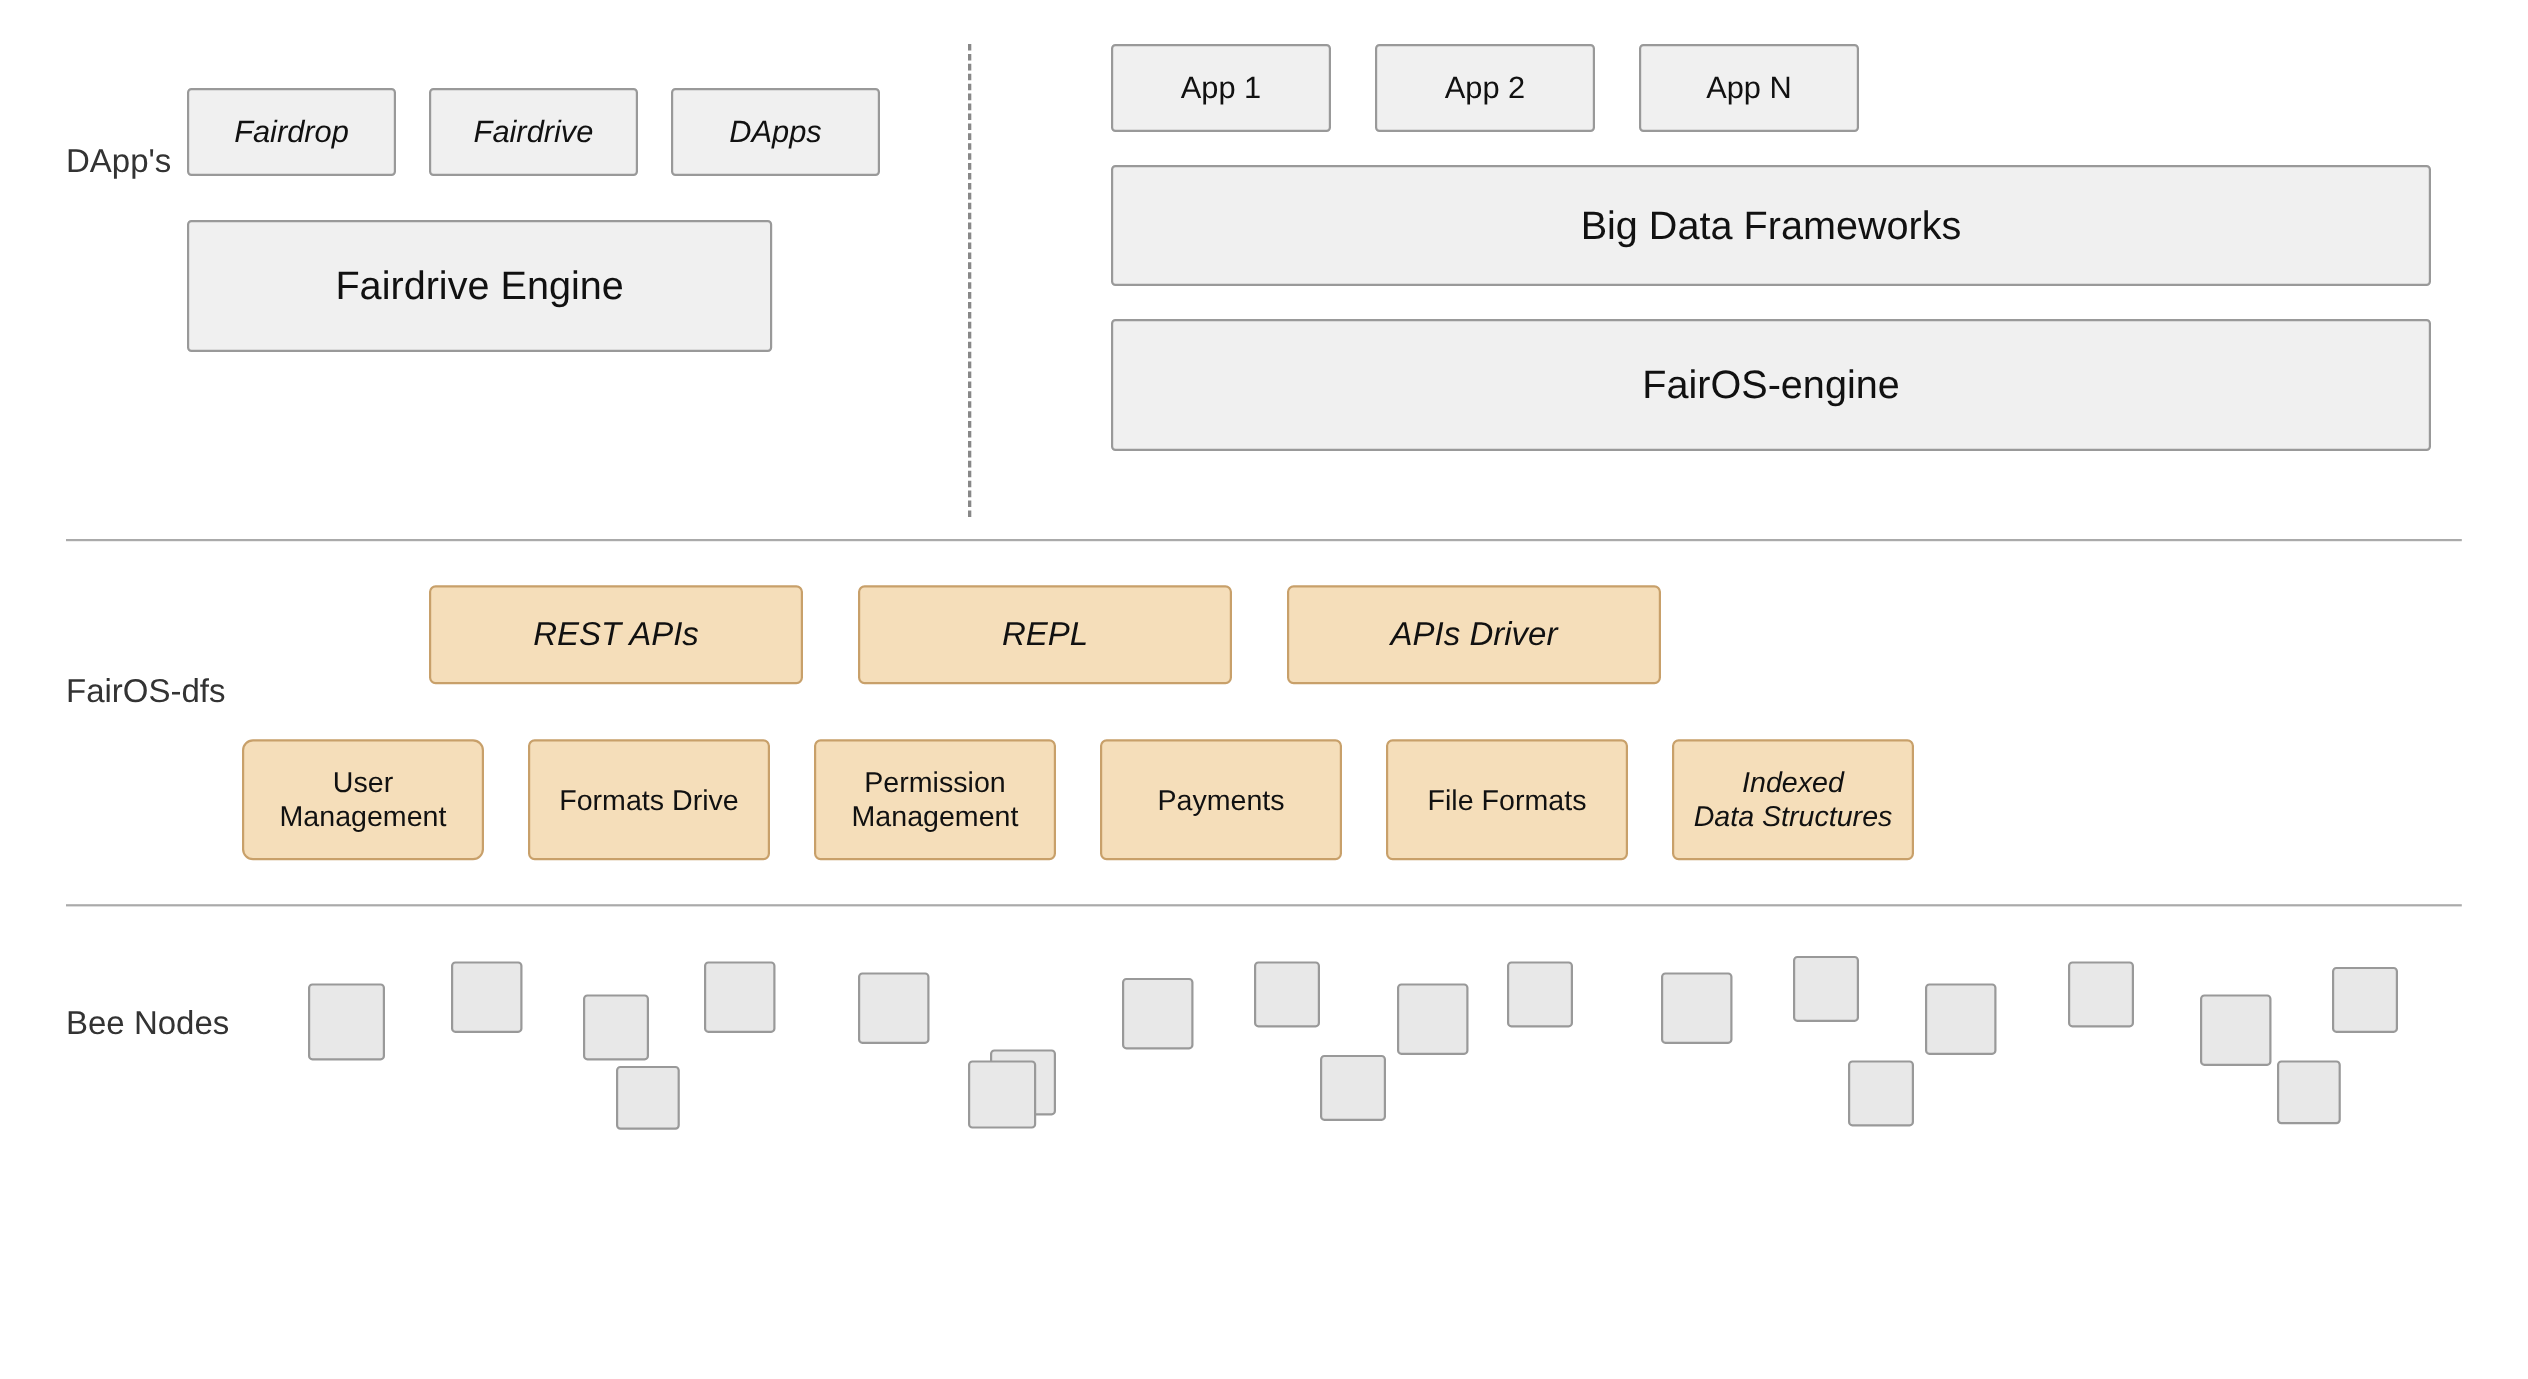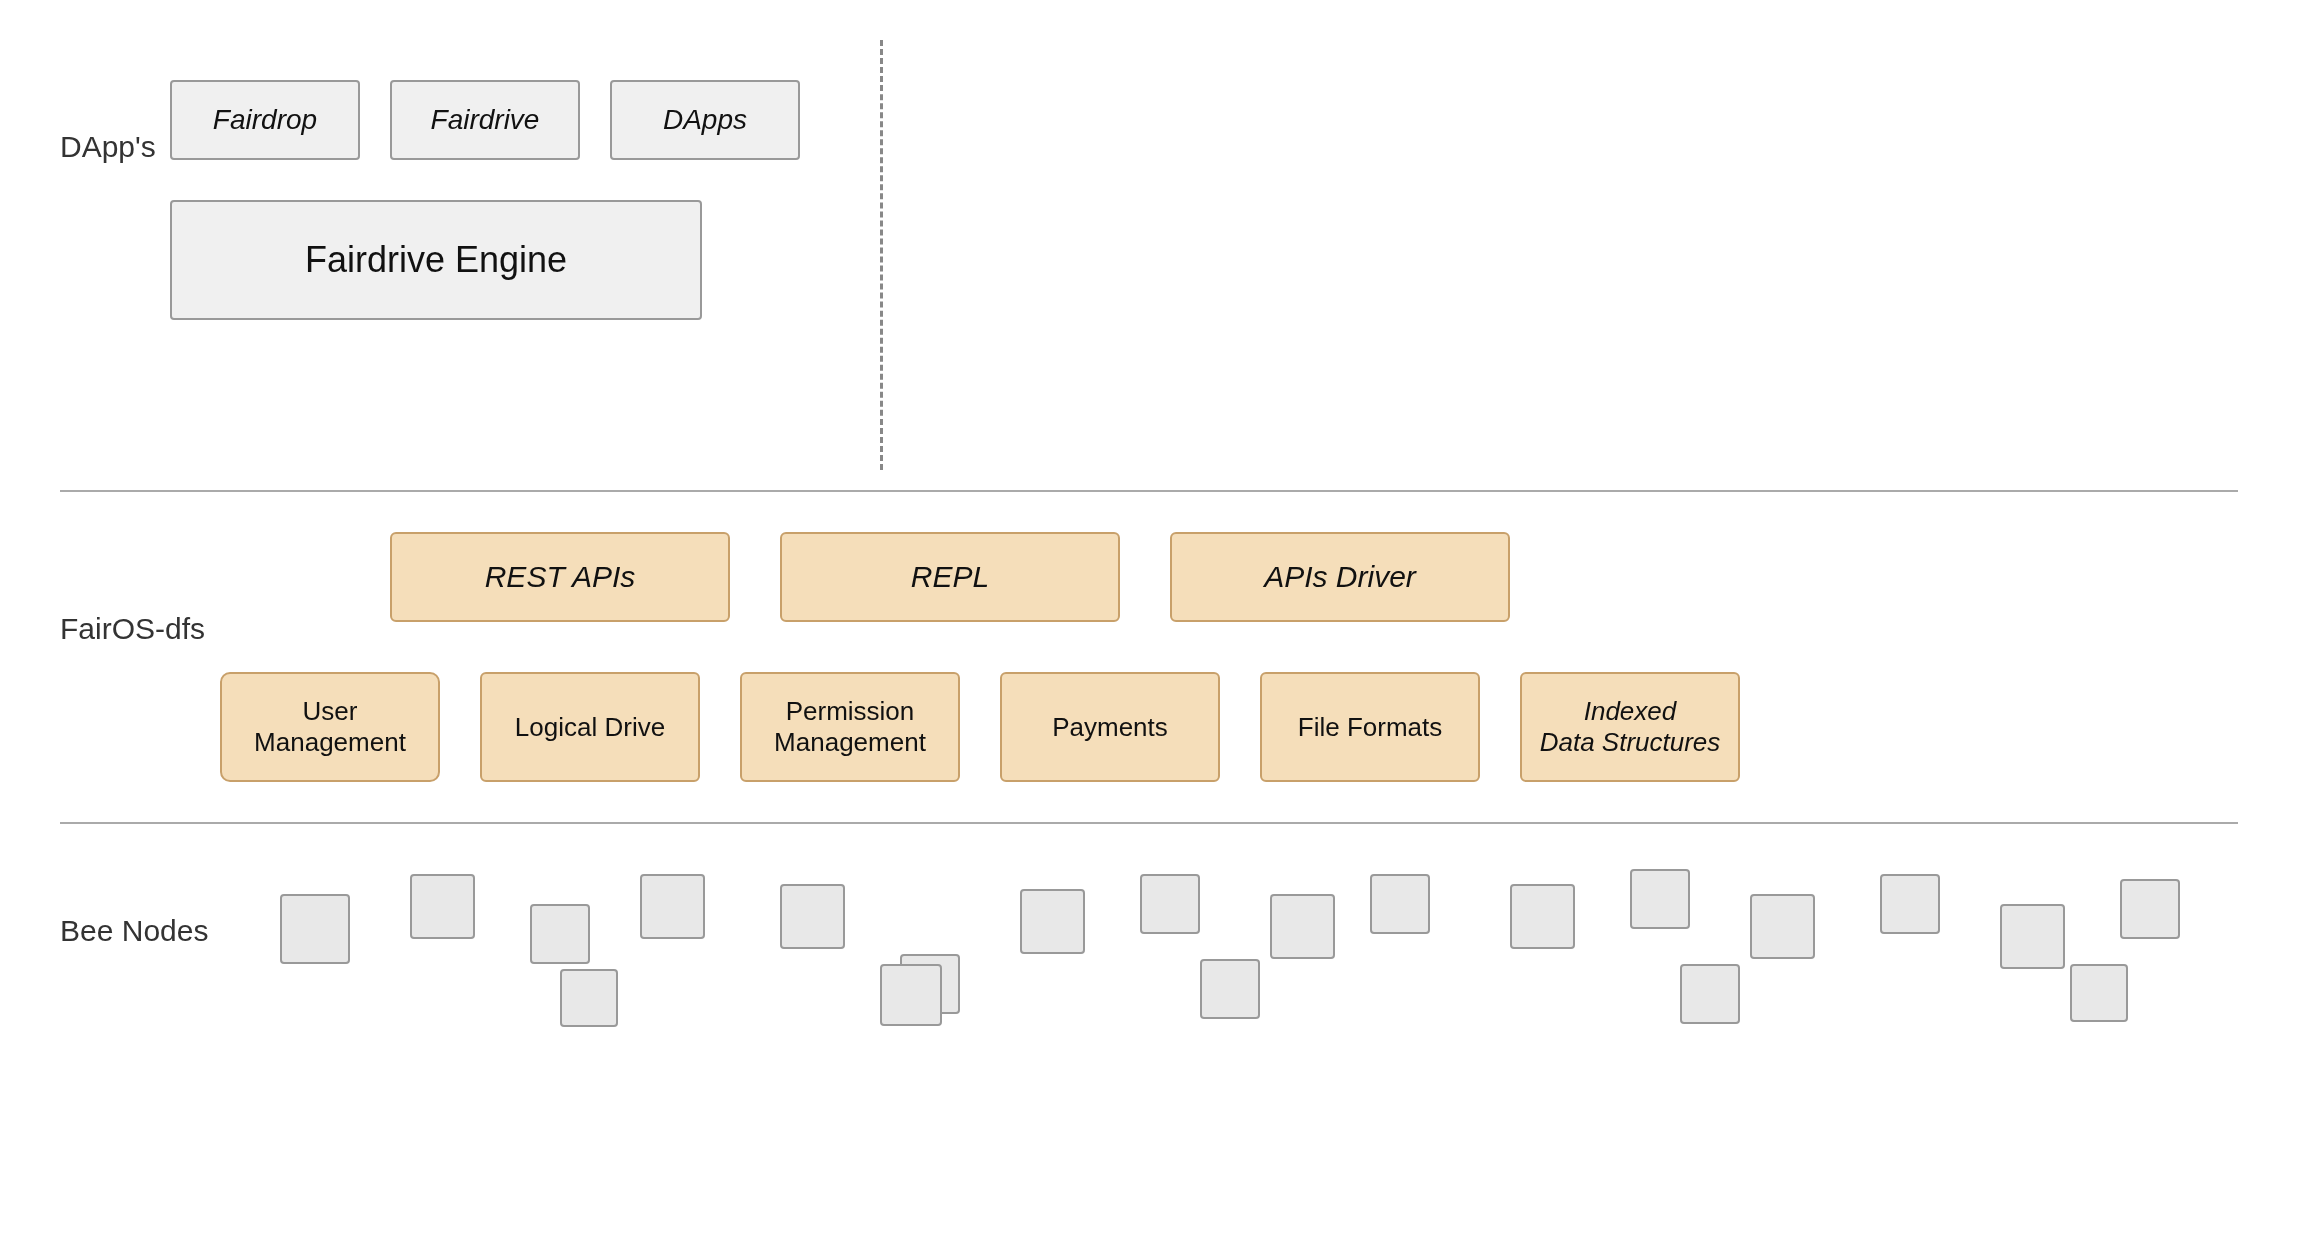--- a/index.html
+++ b/index.html
@@ -226,37 +226,46 @@
         <div class="box-gray">Fairdrop</div>
         <div class="box-gray">Fairdrive</div>
         <div class="box-gray">DApps</div>
       </div>
 
       <div class="box-gray fairdrive-engine-box">Fairdrive Engine</div>
     </div>
 
     <div class="dashed-divider"></div>
 
+    <div class="right-col">
+      <div class="apps-row">
+        <div class="box-gray">App 1</div>
+        <div class="box-gray">App 2</div>
+        <div class="box-gray">App N</div>
+      </div>
+      <div class="box-gray big-data-box">Big Data Frameworks</div>
+      <div class="box-gray fairos-engine-box">FairOS-engine</div>
+    </div>
   </div>
 
   <div class="h-divider"></div>
 
   <div class="bottom-section">
     <span class="fairos-dfs-label">FairOS-dfs</span>
 
     <div class="interface-row">
       <div class="box-orange">REST APIs</div>
       <div class="box-orange">REPL</div>
       <div class="box-orange">APIs Driver</div>
     </div>
 
     <div class="modules-row">
       <div class="box-orange" style="white-space:pre-line;border-radius:10px;">User
 Management</div>
-      <div class="box-orange">Logical Drive</div>
+      <div class="box-orange">Formats Drive</div>
       <div class="box-orange" style="white-space:pre-line;">Permission
 Management</div>
       <div class="box-orange">Payments</div>
       <div class="box-orange">File Formats</div>
       <div class="box-orange" style="white-space:pre-line;font-style:italic;">Indexed
 Data Structures</div>
     </div>
 
     <div class="h-divider"></div>
 

